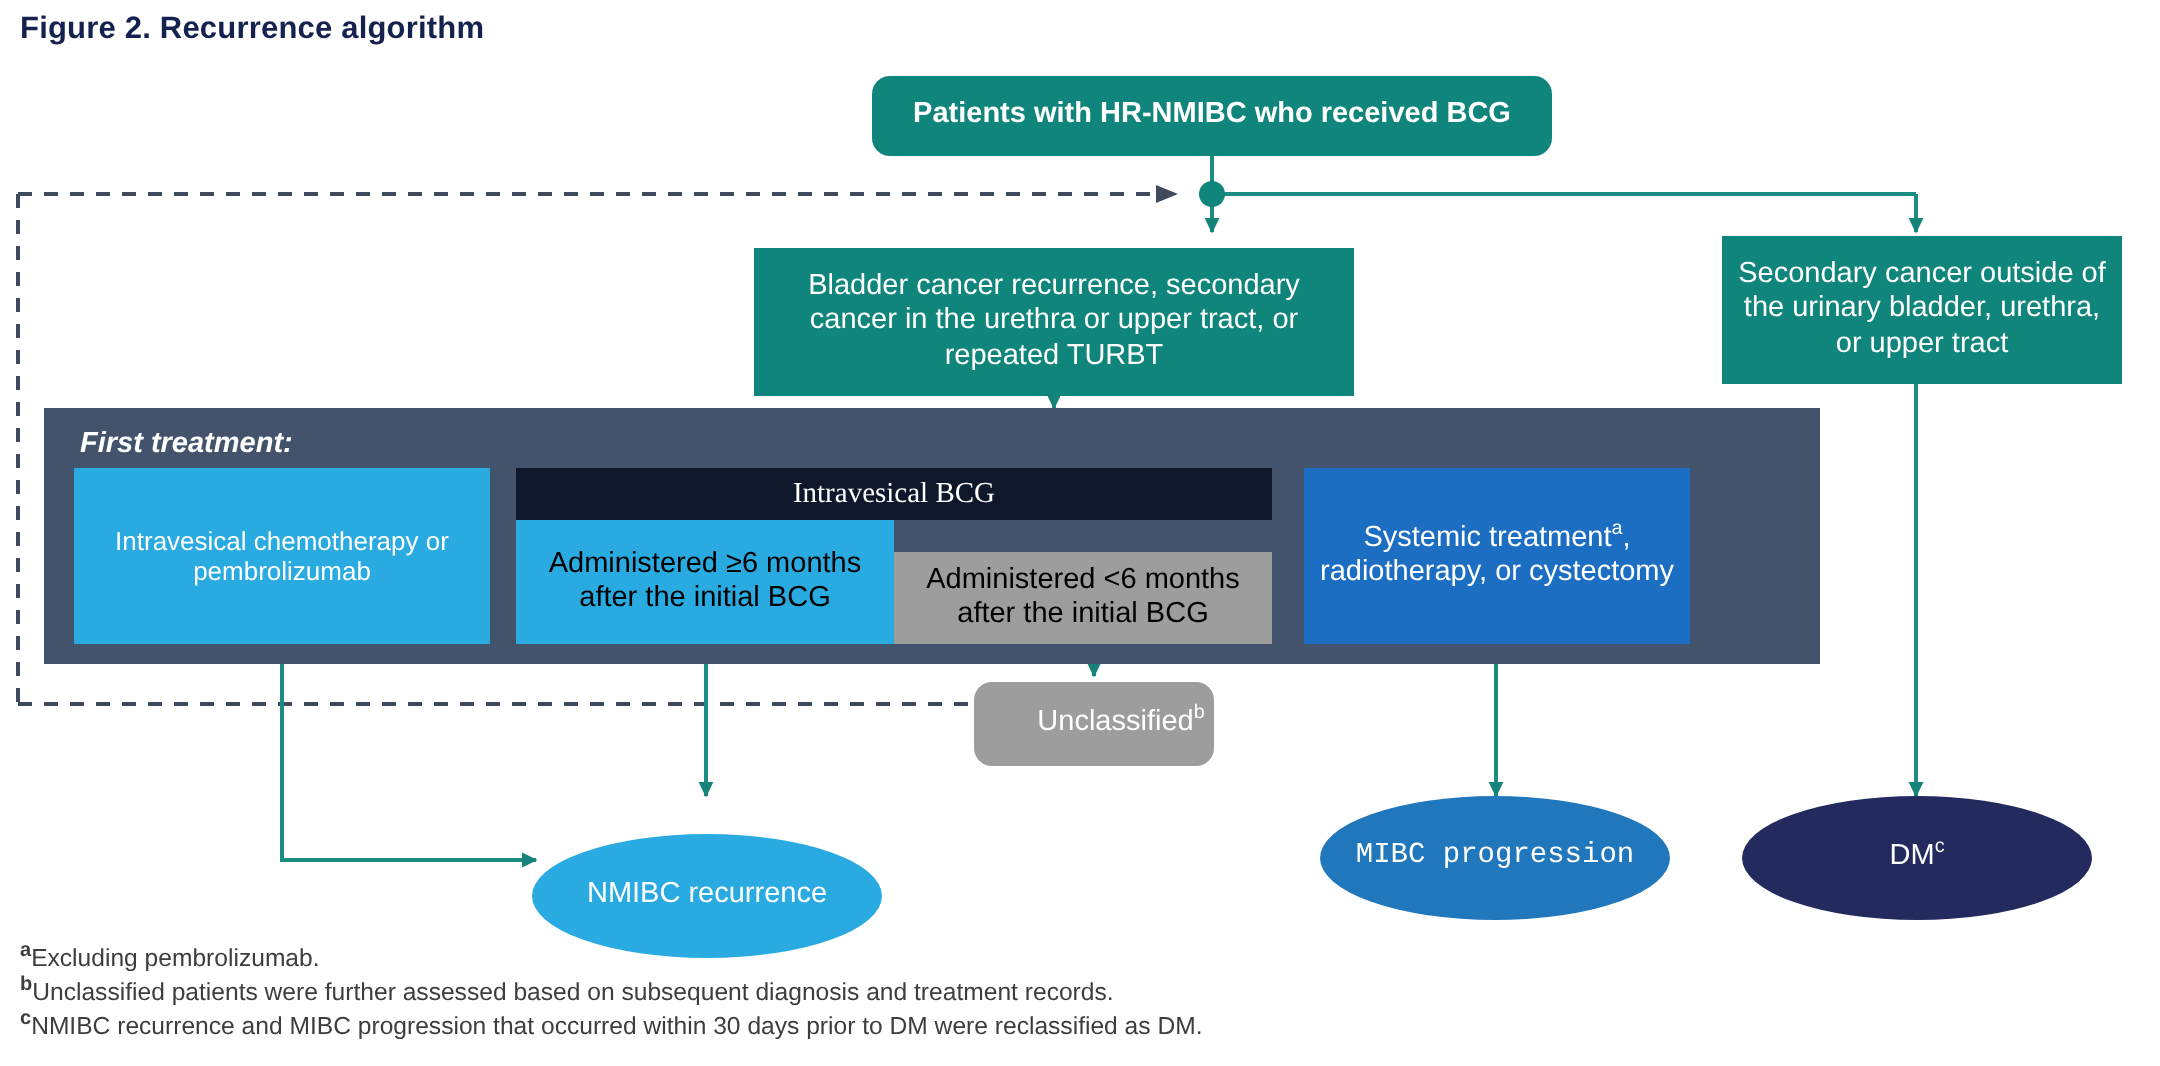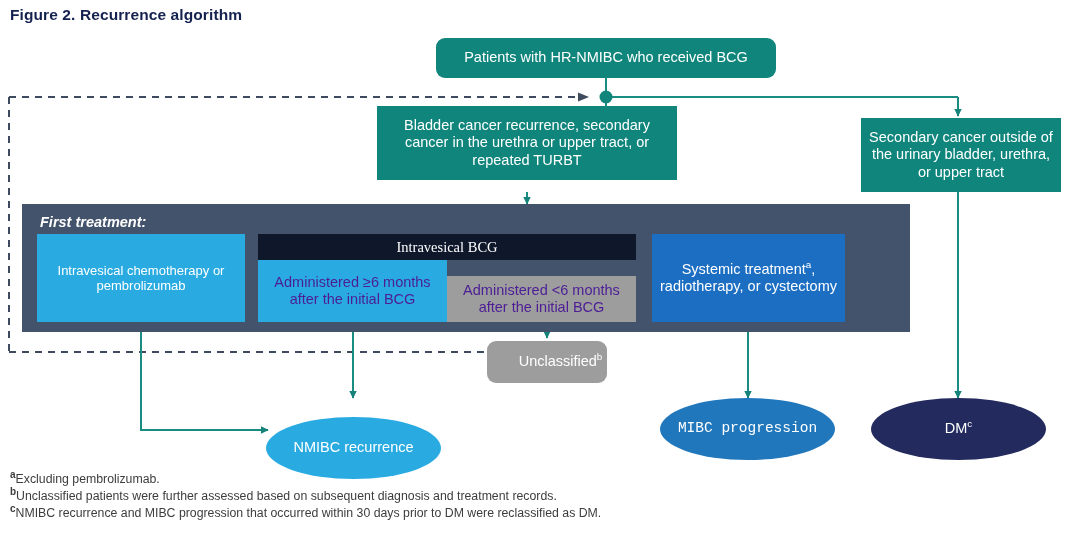--- a/index.html
+++ b/index.html
@@ -105,21 +105,21 @@
   .bcg-cols {
     display: flex;
     height: 62px;
   }
   .bcg-col {
     flex: 1 1 50%;
     display: flex;
     align-items: center;
     justify-content: center;
     text-align: center;
-    color: #4c1d95;
+    color: #000000;
     font-size: 14.5px;
     line-height: 1.18;
   }
   .ellipse {
     position: absolute;
     border-radius: 50%;
     display: flex;
     align-items: center;
     justify-content: center;
     text-align: center;
@@ -198,23 +198,23 @@
       <path d="M 353,322 L 353,398" marker-end="url(#arrowTeal)"></path>
 
       <path d="M 547,322 L 547,338" marker-end="url(#arrowTeal)"></path>
 
       <path d="M 748,322 L 748,398" marker-end="url(#arrowTeal)"></path>
     </g>
 
     <circle cx="606" cy="97" r="6.5" fill="#0f857c"></circle>
   </svg>
 
-  <div class="node teal-round" style="left:436px; top:38px; width:340px; height:40px;">Patients with HR-NMIBC who received BCG</div>
-
-  <div class="node teal-sq" style="left:377px; top:106px; width:300px; height:74px; padding:0 8px;">Bladder cancer recurrence, secondary cancer in the urethra or upper tract, or repeated TURBT</div>
+  <div class="node teal-round" style="left:436px; top:38px; width:340px; height:40px;font-weight:bold;">Patients with HR-NMIBC who received BCG</div>
+
+  <div class="node teal-sq" style="left:377px; top:124px; width:300px; height:74px; padding:0 8px;">Bladder cancer recurrence, secondary cancer in the urethra or upper tract, or repeated TURBT</div>
 
   <div class="node teal-sq" style="left:861px; top:118px; width:200px; height:74px; padding:0 8px;">Secondary cancer outside of the urinary bladder, urethra, or upper tract</div>
 
   <div class="panel" style="left:22px; top:204px; width:888px; height:128px;">
     <div class="panel-label">First treatment:</div>
   </div>
 
   <div class="node lightblue" style="left:37px; top:234px; width:208px; height:88px; padding:0 6px;">Intravesical chemotherapy or pembrolizumab</div>
 
   <div class="bcg-wrap" style="left:258px; top:234px; width:378px; height:88px;">

